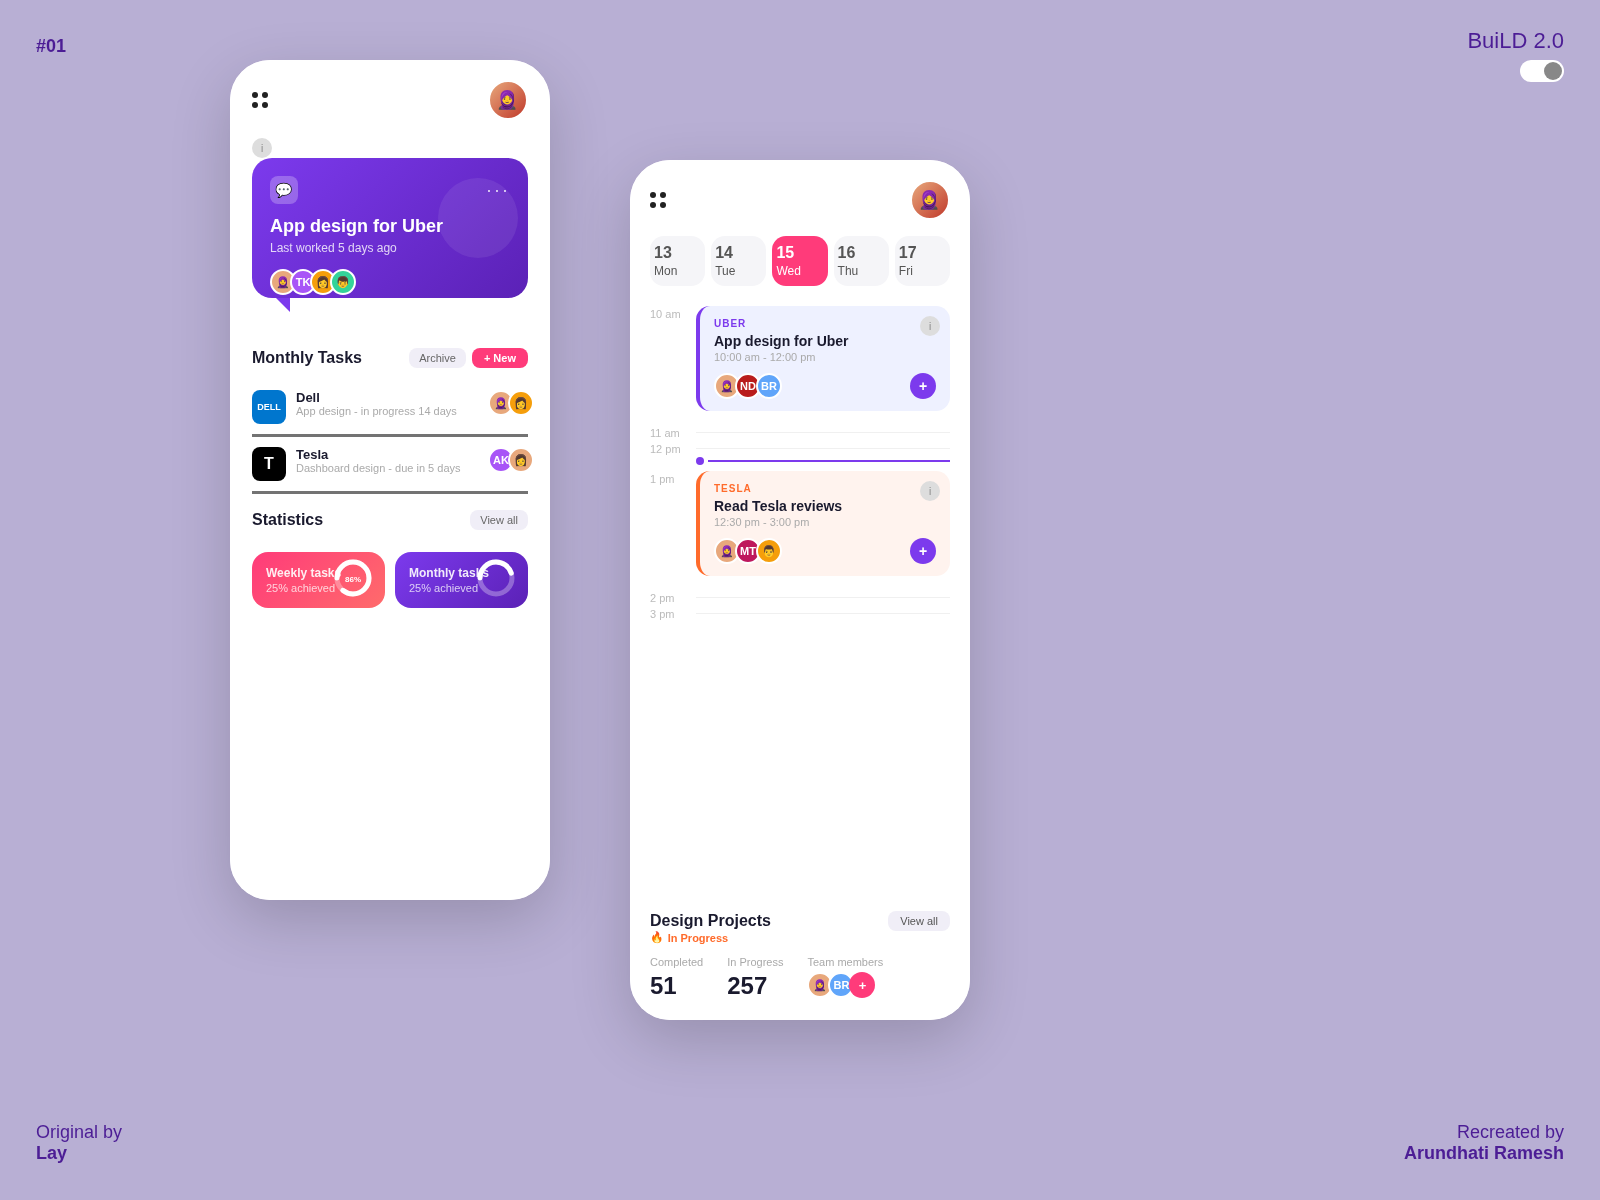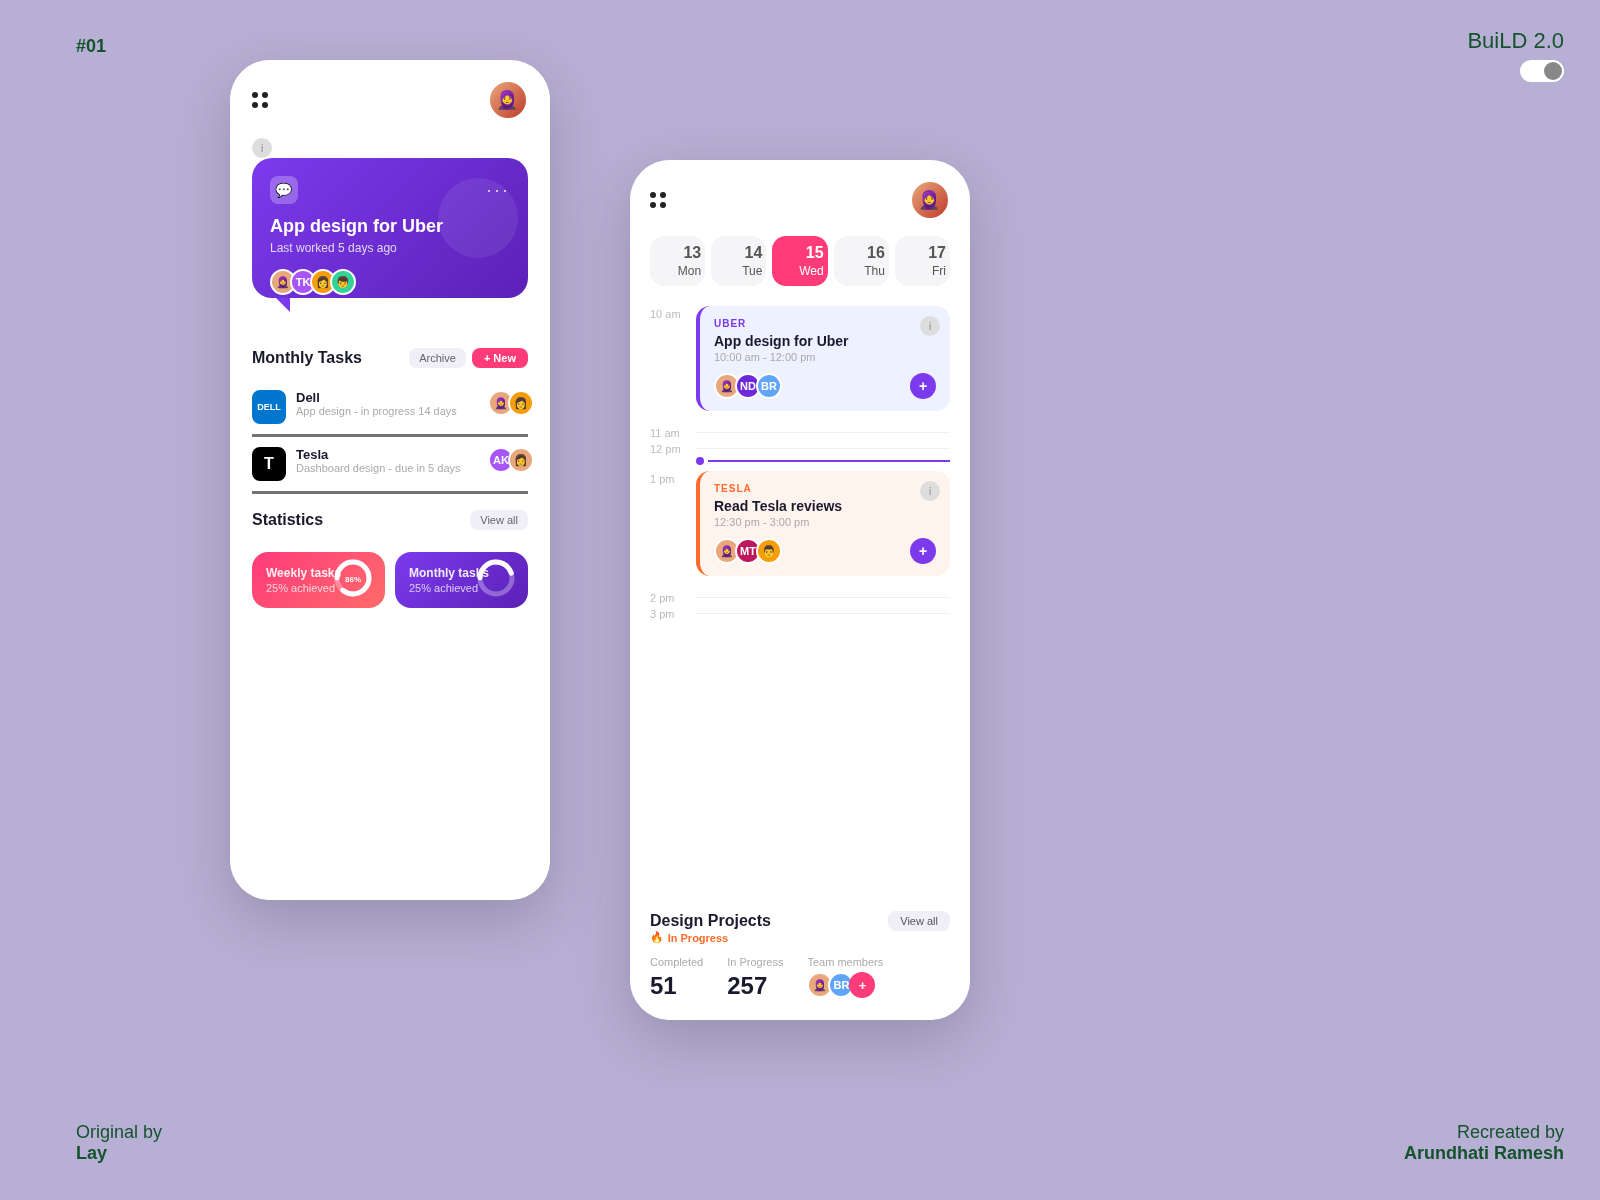--- a/index.html
+++ b/index.html
@@ -8,23 +8,22 @@
       height: 1200px;
       background: #b8afd4;
       font-family: 'Segoe UI', Arial, sans-serif;
       position: relative;
       overflow: hidden;
     }
 
     
     .corner-label {
       position: absolute;
-      color: #14532d;
+      color: #4c1d95;
       font-size: 18px;
-      margin-left: 40px;
     }
     .top-left { top: 36px; left: 36px; font-weight: 600; }
     .top-right { top: 28px; right: 36px; text-align: right; }
     .top-right .build-title { font-size: 22px; font-weight: 300; }
     .bottom-left { bottom: 36px; left: 36px; }
     .bottom-right { bottom: 36px; right: 36px; text-align: right; }
     .bottom-right .recreated-by { font-weight: 700; font-size: 18px; }
 
     
     .toggle-wrap {
@@ -209,21 +208,21 @@
     .p2-header {
       display: flex; justify-content: space-between; align-items: center;
       margin-bottom: 16px;
     }
 
     
     .cal-strip {
       display: flex; gap: 6px; margin-bottom: 20px;
     }
     .cal-day {
-      flex: 1; display: flex; flex-direction: column; align-items: flex-end;
+      flex: 1; display: flex; flex-direction: column; align-items: flex-start;
       padding: 8px 4px; border-radius: 14px; cursor: pointer;
     }
     .cal-day.active { background: #ff3b7a; color: #fff; }
     .cal-day:not(.active) { background: #f5f5f8; color: #555; }
     .cal-day-num { font-size: 16px; font-weight: 800; }
     .cal-day-name { font-size: 12px; margin-top: 2px; }
 
     
     .schedule-area { flex: 1; }
     .time-label { font-size: 11px; color: #bbb; width: 38px; flex-shrink: 0; padding-top: 2px; }
@@ -458,21 +457,21 @@
         <div class="time-label">10 am</div>
         <div style="flex:1;">
           <div class="sched-card blue">
             <div class="info-btn">i</div>
             <div class="sched-tag blue-t">UBER</div>
             <div class="sched-title">App design for Uber</div>
             <div class="sched-time-txt">10:00 am - 12:00 pm</div>
             <div class="sched-footer">
               <div class="sched-avatars">
                 <div class="avatar-sm" style="background:#e8a87c;">🧕</div>
-                <div class="avatar-sm" style="background:#6d28d9;">ND</div>
+                <div class="avatar-sm" style="background:#b91c1c;">ND</div>
                 <div class="avatar-sm" style="background:#60a5fa;">BR</div>
               </div>
               <button class="plus-btn">+</button>
             </div>
           </div>
         </div>
       </div>
 
       <div style="display:flex;align-items:center;gap:8px;margin-bottom:2px;">
         <div class="time-label">11 am</div>

